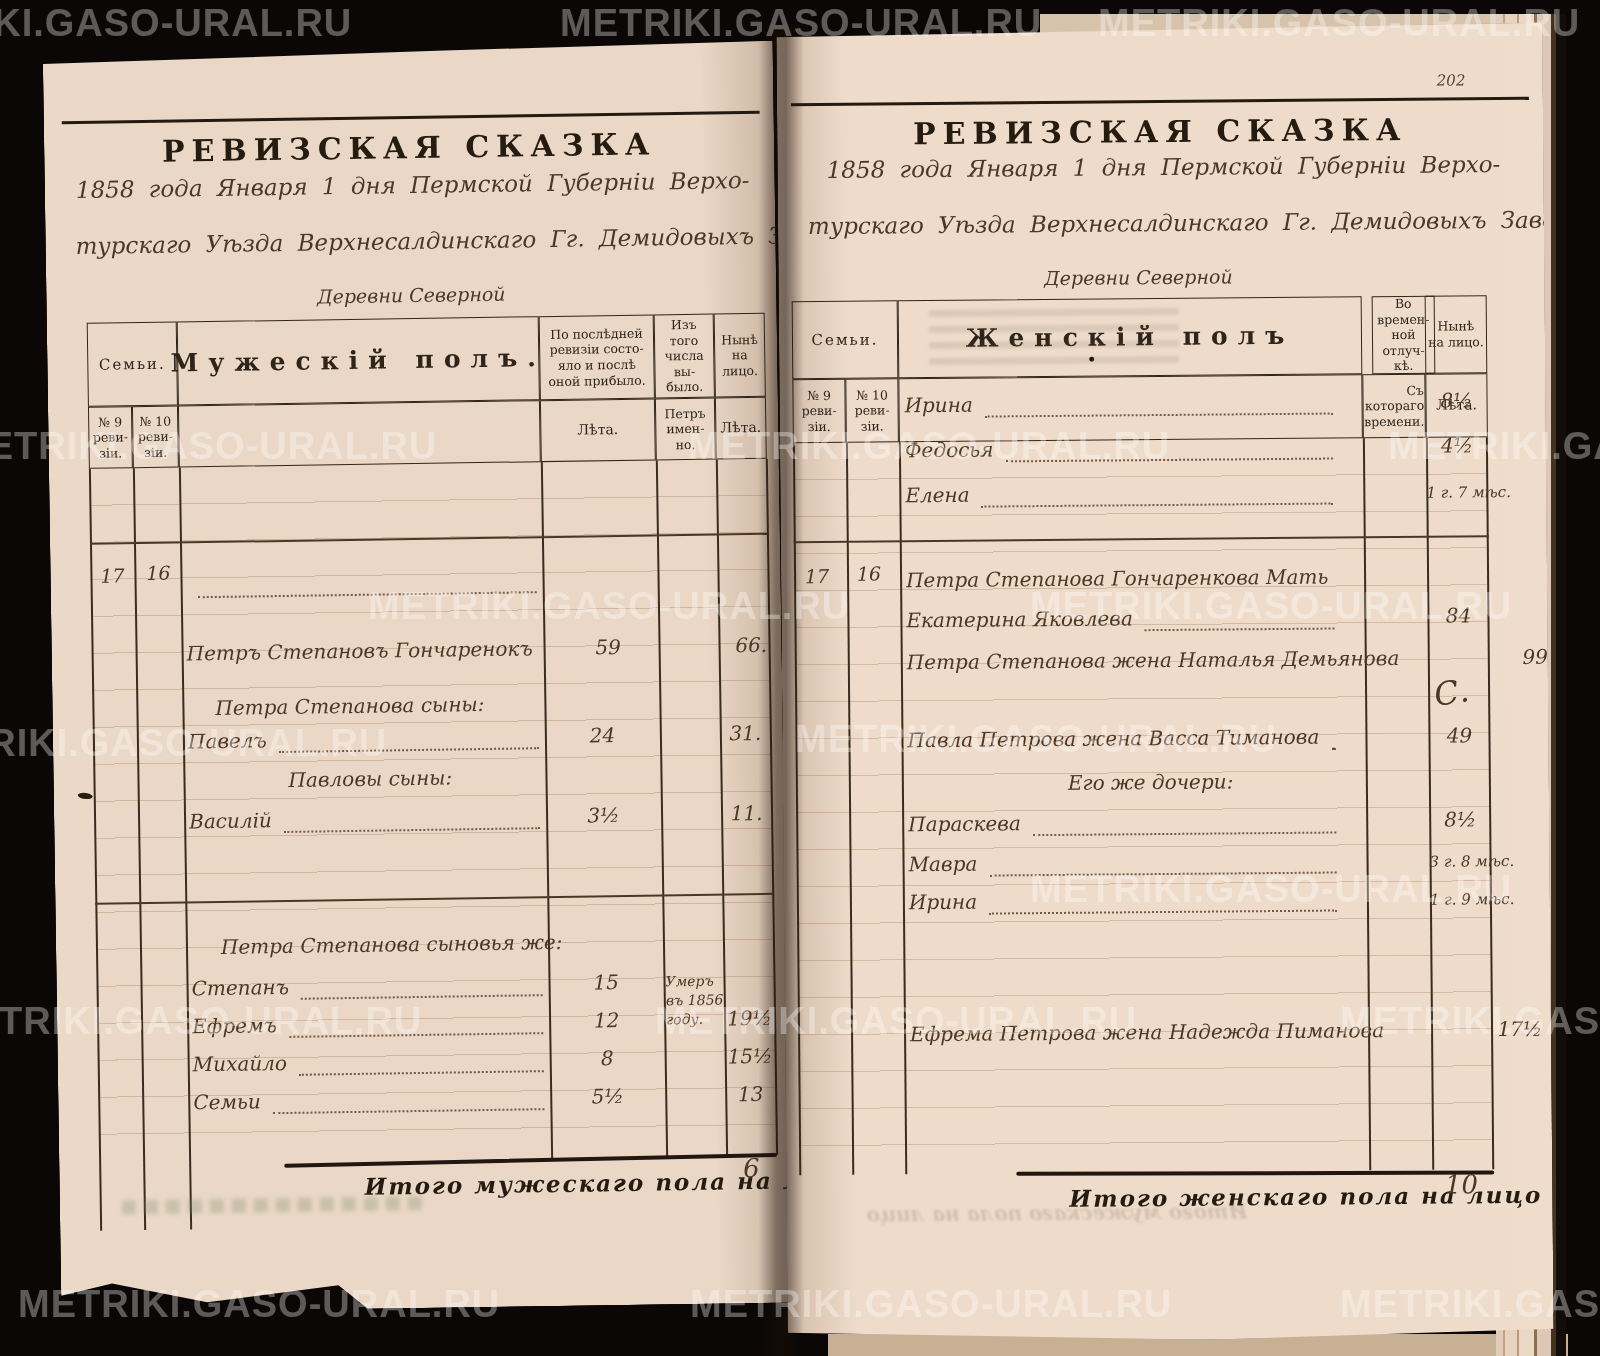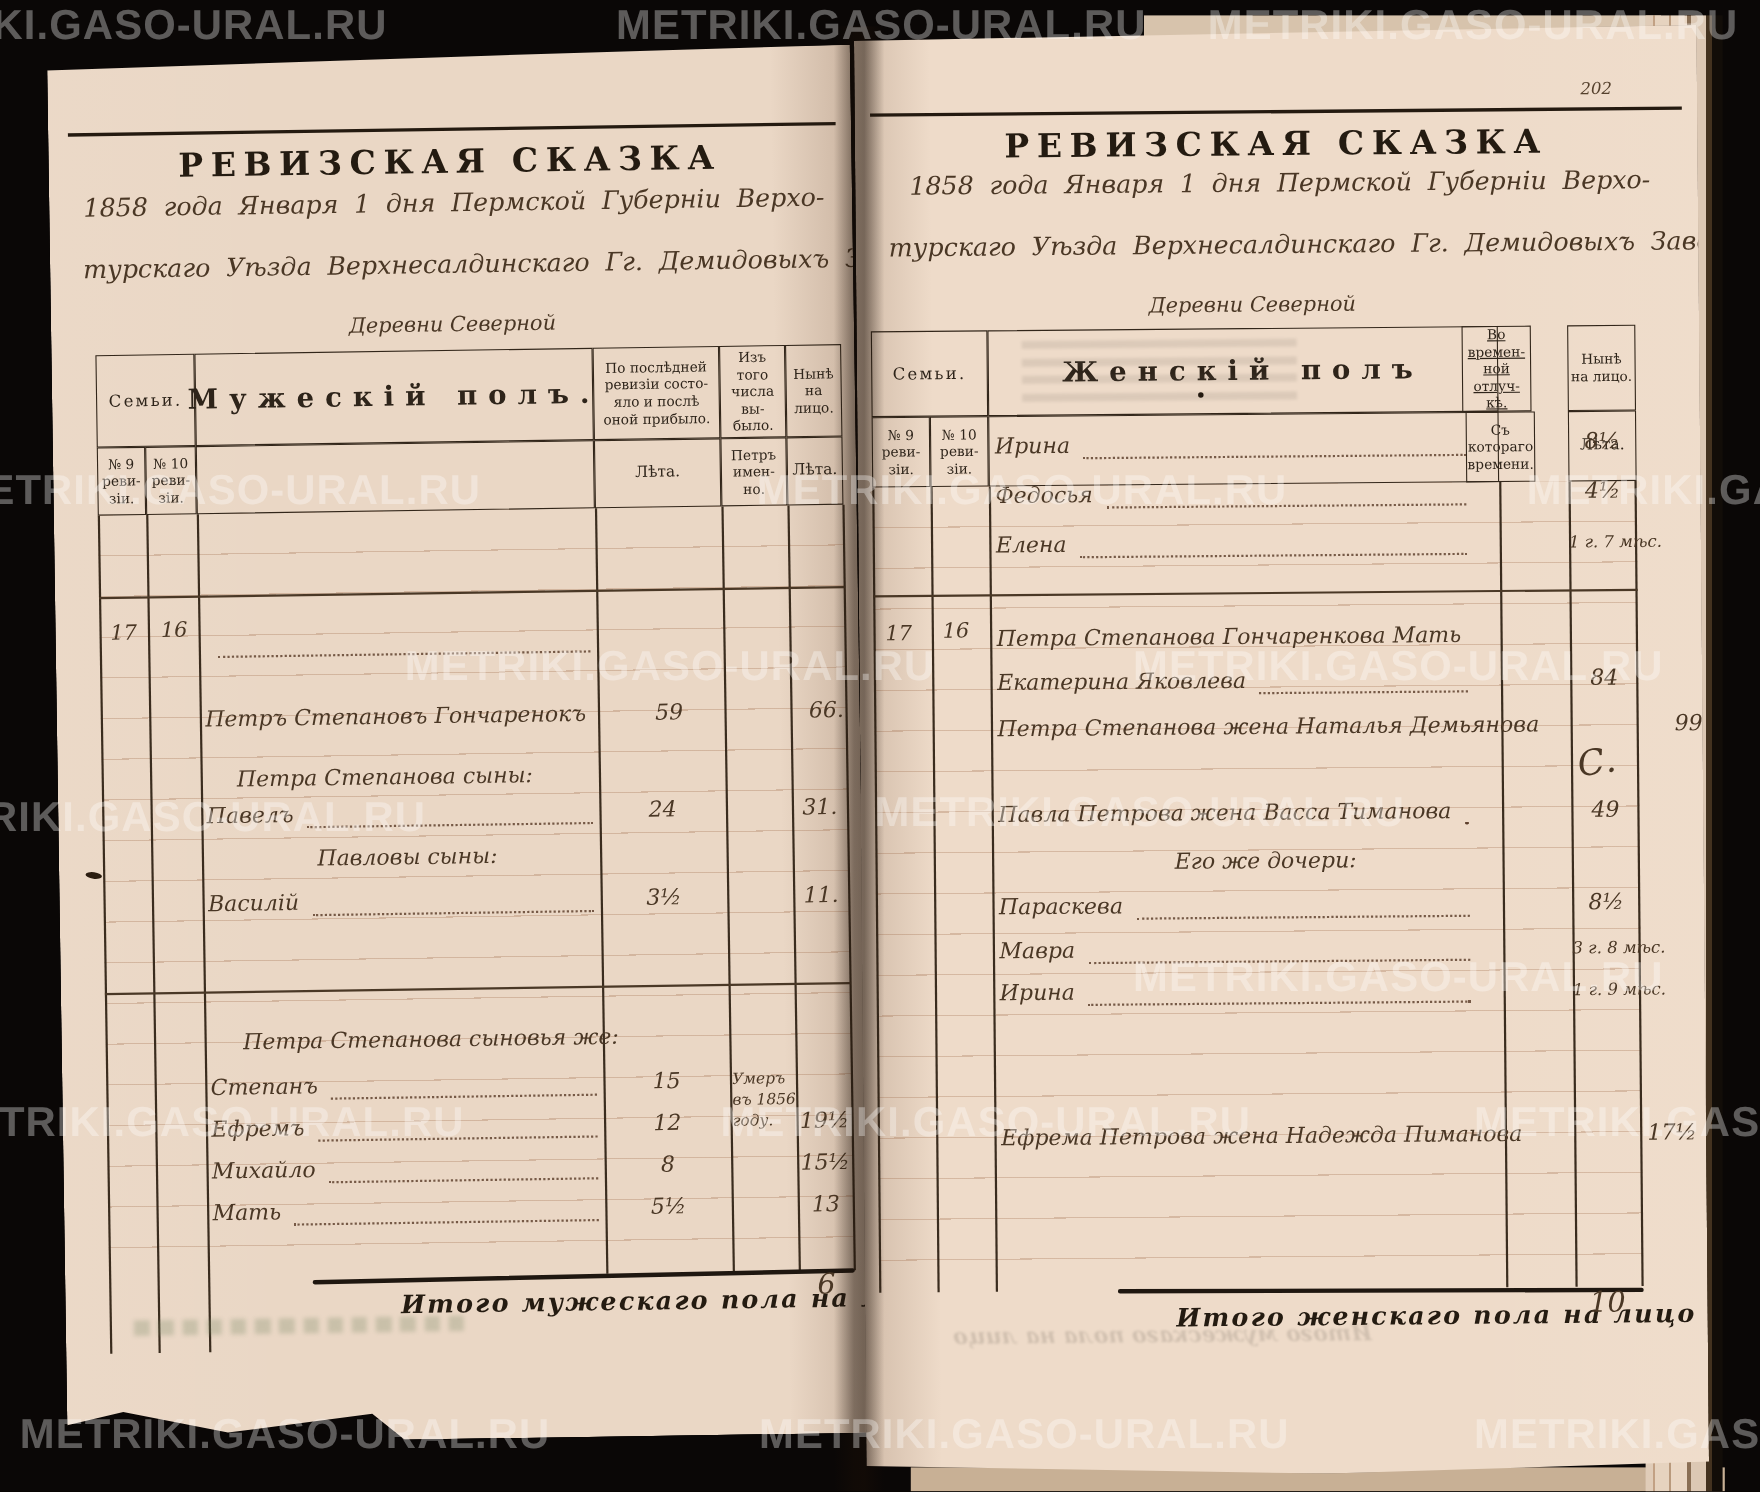--- a/index.html
+++ b/index.html
@@ -169,21 +169,21 @@
         <span class="a-now">19½</span>
       </div>
     <div class="line hw" style="left:135px;top:1003px;width:583px;">
         <span class="nm">Михайло</span>
         <span class="ldr"></span>
         <span class="a-prev">8</span>
         <span class="wn"></span>
         <span class="a-now">15½</span>
       </div>
     <div class="line hw" style="left:135px;top:1041px;width:583px;">
-        <span class="nm">Мать</span>
+        <span class="nm">Семьи</span>
         <span class="ldr"></span>
         <span class="a-prev">5½</span>
         <span class="wn"></span>
         <span class="a-now">13</span>
       </div>
 
     <div class="totrule" style="left:225px;top:1114px;width:493px;transform:rotate(-.4deg);"></div>
     <div class="footer-label" style="left:305px;top:1126px;width:400px;">Итого мужескаго пола на лицо</div>
     <div class="footer-val" style="left:672px;top:1112px;width:40px;">6</div>
 
@@ -194,27 +194,27 @@
   <div class="page page-right">
     <div class="pagenum" style="left:660px;top:48px;">202</div>
     <div class="toprule" style="left:14px;right:14px;top:74px;"></div>
     <div class="title" style="top:88px;">РЕВИЗСКАЯ СКАЗКА</div>
     <div class="headline hw" style="top:128px;">1858 года Января 1   дня Пермской Губерніи Верхо-</div>
     <div class="headline hw" style="top:184px;">турскаго Уѣзда Верхнесалдинскаго Гг. Демидовыхъ Завода</div>
     <div class="village hw" style="top:240px;left:12%;">Деревни Северной</div>
 
     <div class="hcell" style="left:13px;top:272px;width:106px;height:78px;font-size:15px;letter-spacing:2px;">Семьи.</div>
     <div class="hcell gender" style="left:119px;top:272px;width:464px;height:78px;">Женскій полъ</div>
-    <div class="hcell" style="left:550px;top:272px;width:63px;height:78px;text-decoration:underline;">Во времен-ной отлуч-кѣ.</div>
+    <div class="hcell" style="left:593px;top:272px;width:63px;height:78px;">Во времен-ной отлуч-кѣ.</div>
     <div class="hcell" style="left:646px;top:272px;width:62px;height:78px;">Нынѣ на лицо.</div>
 
     <div class="hcell" style="left:13px;top:350px;width:53px;height:64px;">№ 9 реви-зіи.</div>
     <div class="hcell" style="left:66px;top:350px;width:53px;height:64px;">№ 10 реви-зіи.</div>
     <div class="hcell" style="left:119px;top:350px;width:464px;height:64px;"></div>
-    <div class="hcell" style="left:553px;top:350px;width:63px;height:64px;">Съ котораго времени.</div>
+    <div class="hcell" style="left:583px;top:350px;width:63px;height:64px;text-align:right;">Съ котораго времени.</div>
     <div class="hcell" style="left:646px;top:350px;width:62px;height:64px;font-size:14px;">Лѣта.</div>
 
     <div class="ghost-smudge" style="left:150px;top:282px;width:250px;height:60px;"></div>
     <div class="speck" style="left:310px;top:330px;"></div>
 
     <div class="tbody" style="left:13px;top:414px;width:695px;height:732px;"></div>
     <div class="vline" style="left:13px;top:414px;height:732px;"></div>
     <div class="vline" style="left:66px;top:414px;height:732px;"></div>
     <div class="vline" style="left:119px;top:414px;height:732px;"></div>
     <div class="vline" style="left:583px;top:414px;height:732px;"></div>

